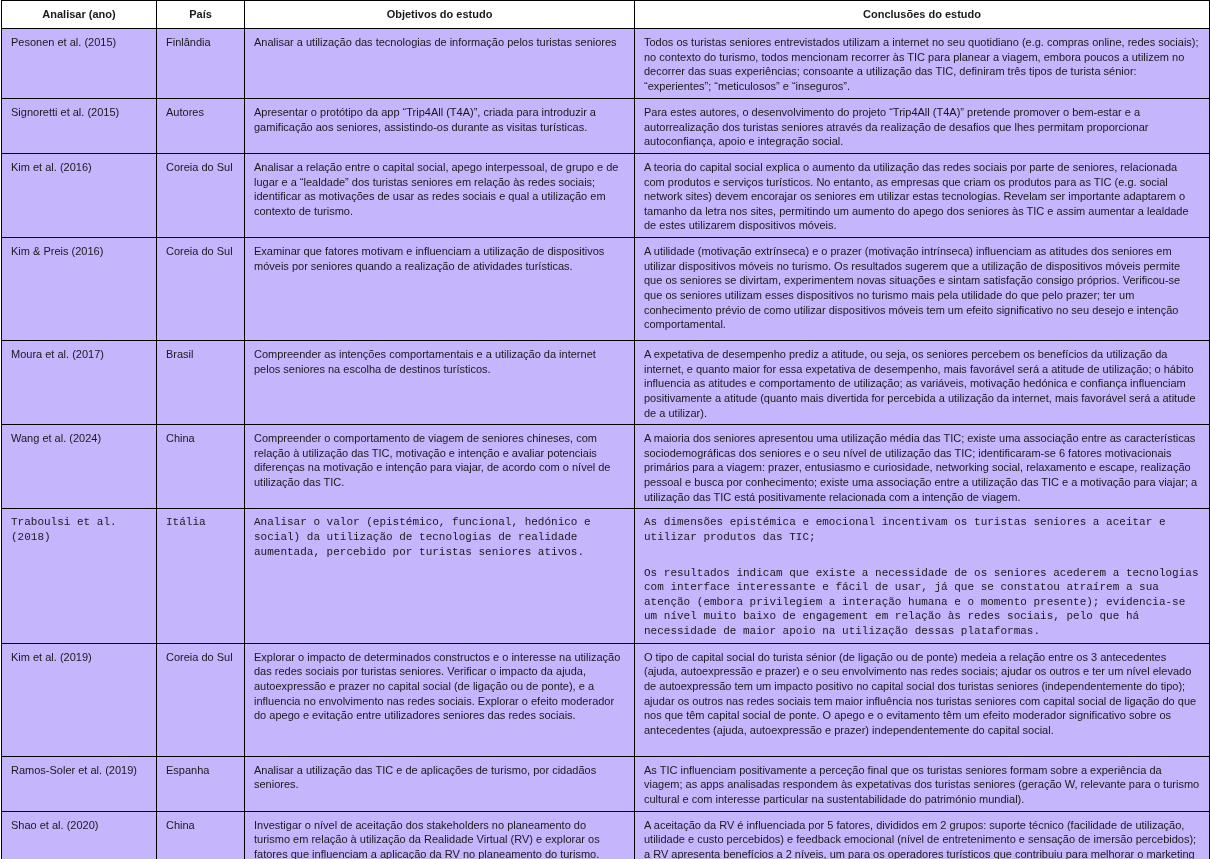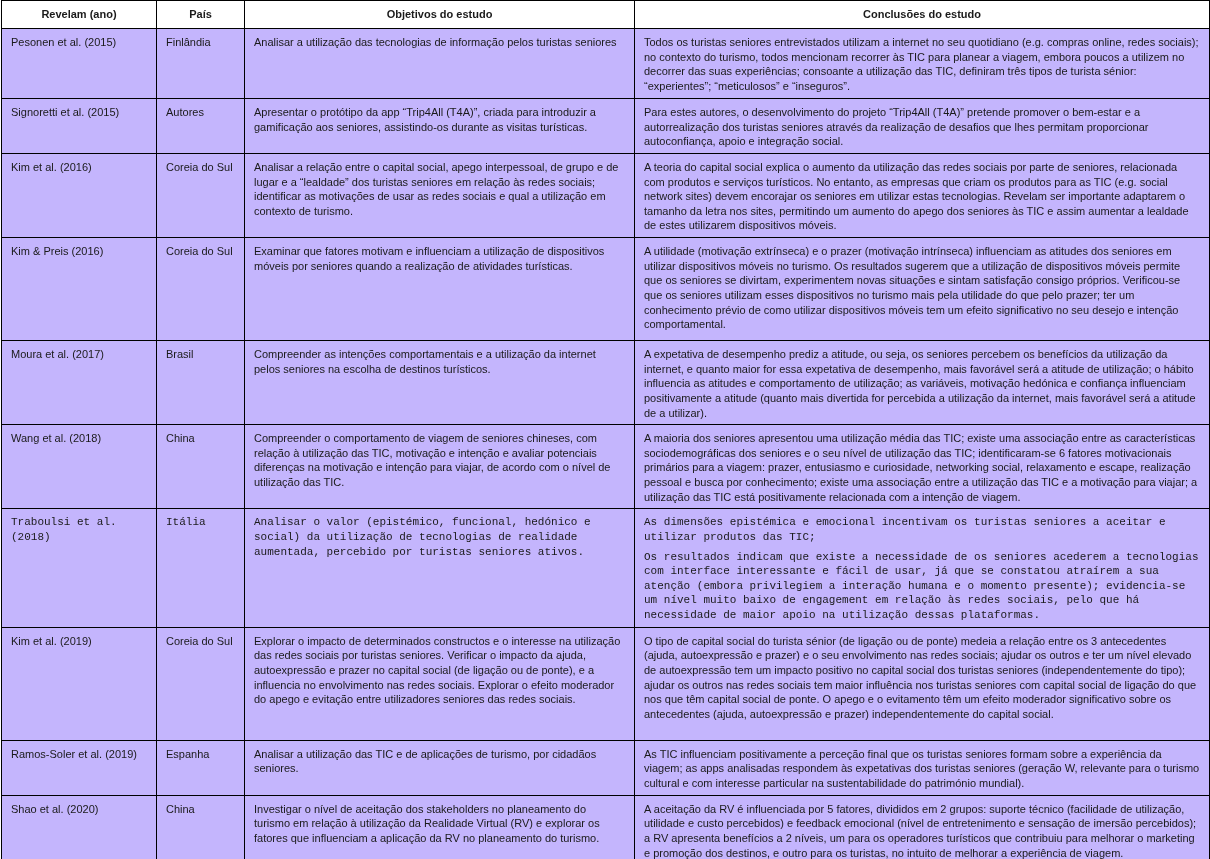--- a/index.html
+++ b/index.html
@@ -40,41 +40,41 @@
   table.study-table td {
     padding: 6px 9px 4px 9px;
     text-align: left;
     background: #c4b5fd;
   }
   table.study-table td p {
     margin: 0;
     padding: 0;
   }
   table.study-table td p + p {
-    margin-top: 5px;
+    margin-top: 21px;
   }
   col.c-authors   { width: 155px; }
   col.c-country   { width: 88px; }
   col.c-objectives{ width: 390px; }
   col.c-conclusions { width: 575px; }
 </style>
 </head>
 <body>
 
 <div class="page">
   <table class="study-table">
     <colgroup>
       <col class="c-authors">
       <col class="c-country">
       <col class="c-objectives">
       <col class="c-conclusions">
     </colgroup>
     <thead>
         <tr style="height: 28px;">
-          <th>Revelam (ano)</th>
+          <th>Analisar (ano)</th>
           <th>País</th>
           <th>Objetivos do estudo</th>
           <th>Conclusões do estudo</th>
         </tr>
       </thead>
     <tbody>
         <tr style="height: 70px;">
           <td>Pesonen et al. (2015)</td>
           <td>Finlândia</td>
           <td>Analisar a utilização das tecnologias de informação pelos turistas seniores</td>
@@ -108,21 +108,21 @@
         </tr>
         <tr style="height: 83px;">
           <td>Moura et al. (2017)</td>
           <td>Brasil</td>
           <td>Compreender as intenções comportamentais e a utilização da internet pelos seniores na escolha de destinos turísticos.</td>
           <td>
             <p>A expetativa de desempenho prediz a atitude, ou seja, os seniores percebem os benefícios da utilização da internet, e quanto maior for essa expetativa de desempenho, mais favorável será a atitude de utilização; o hábito influencia as atitudes e comportamento de utilização; as variáveis, motivação hedónica e confiança influenciam positivamente a atitude (quanto mais divertida for percebida a utilização da internet, mais favorável será a atitude de a utilizar).</p>
           </td>
         </tr>
         <tr style="height: 84px;">
-          <td>Wang et al. (2018)</td>
+          <td>Wang et al. (2024)</td>
           <td>China</td>
           <td>Compreender o comportamento de viagem de seniores chineses, com relação à utilização das TIC, motivação e intenção e avaliar potenciais diferenças na motivação e intenção para viajar, de acordo com o nível de utilização das TIC.</td>
           <td>
             <p>A maioria dos seniores apresentou uma utilização média das TIC; existe uma associação entre as características sociodemográficas dos seniores e o seu nível de utilização das TIC; identificaram-se 6 fatores motivacionais primários para a viagem: prazer, entusiasmo e curiosidade, networking social, relaxamento e escape, realização pessoal e busca por conhecimento; existe uma associação entre a utilização das TIC e a motivação para viajar; a utilização das TIC está positivamente relacionada com a intenção de viagem.</p>
           </td>
         </tr>
         <tr style="height: 93px; font-family: Liberation Mono, monospace;">
           <td>Traboulsi et al. (2018)</td>
           <td>Itália</td>
           <td>Analisar o valor (epistémico, funcional, hedónico e social) da utilização de tecnologias de realidade aumentada, percebido por turistas seniores ativos.</td>

